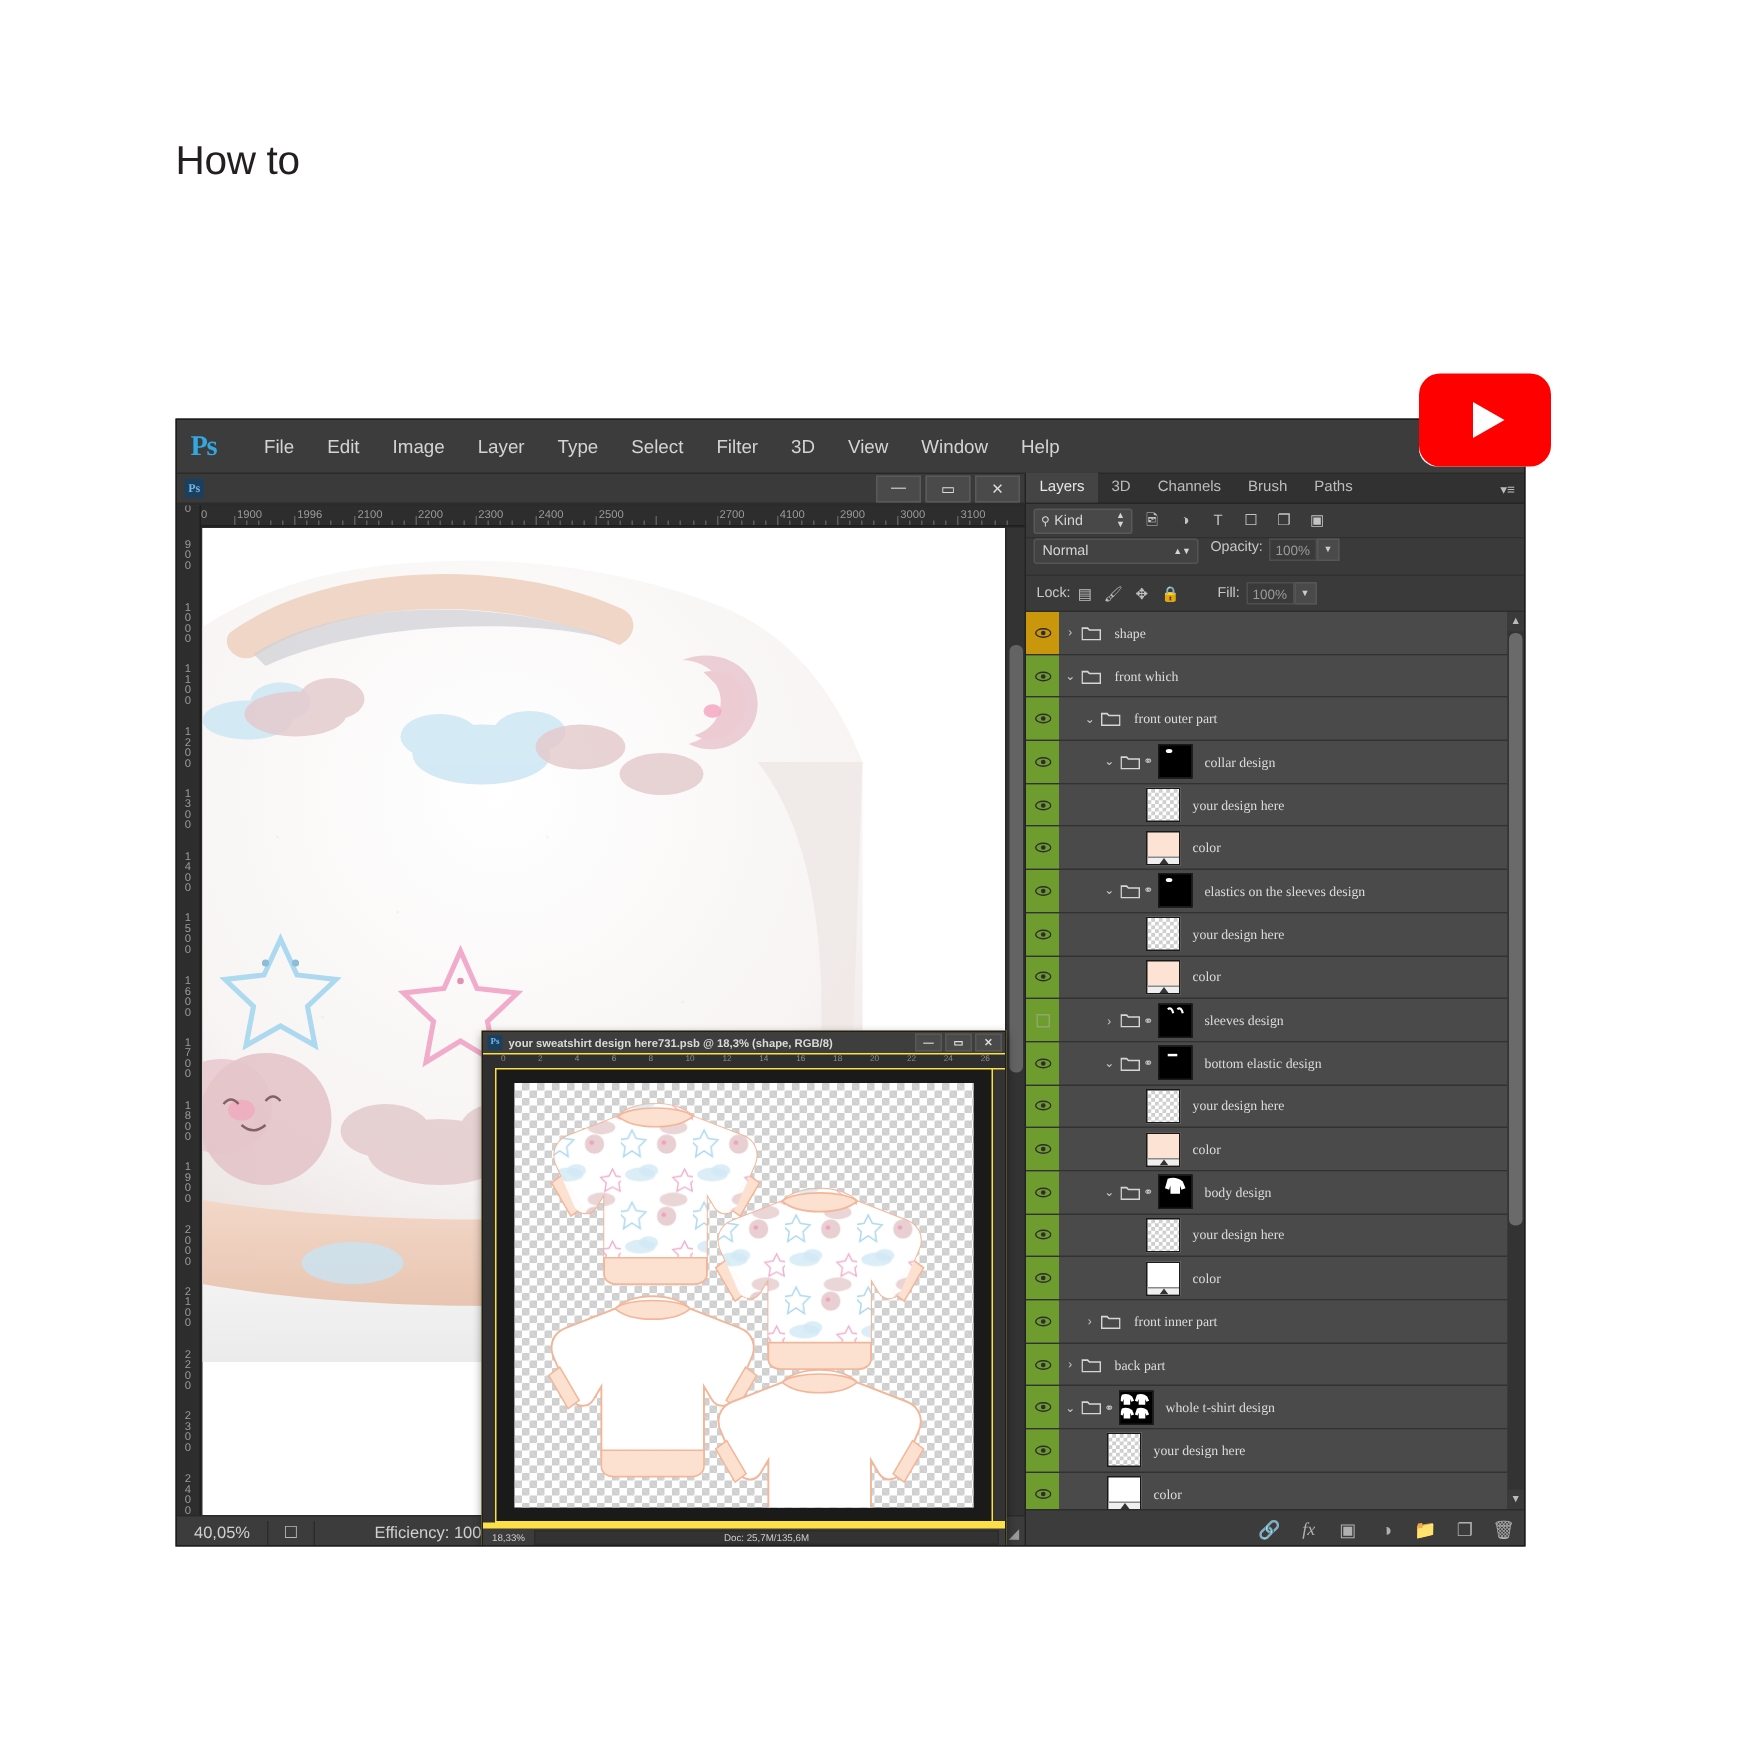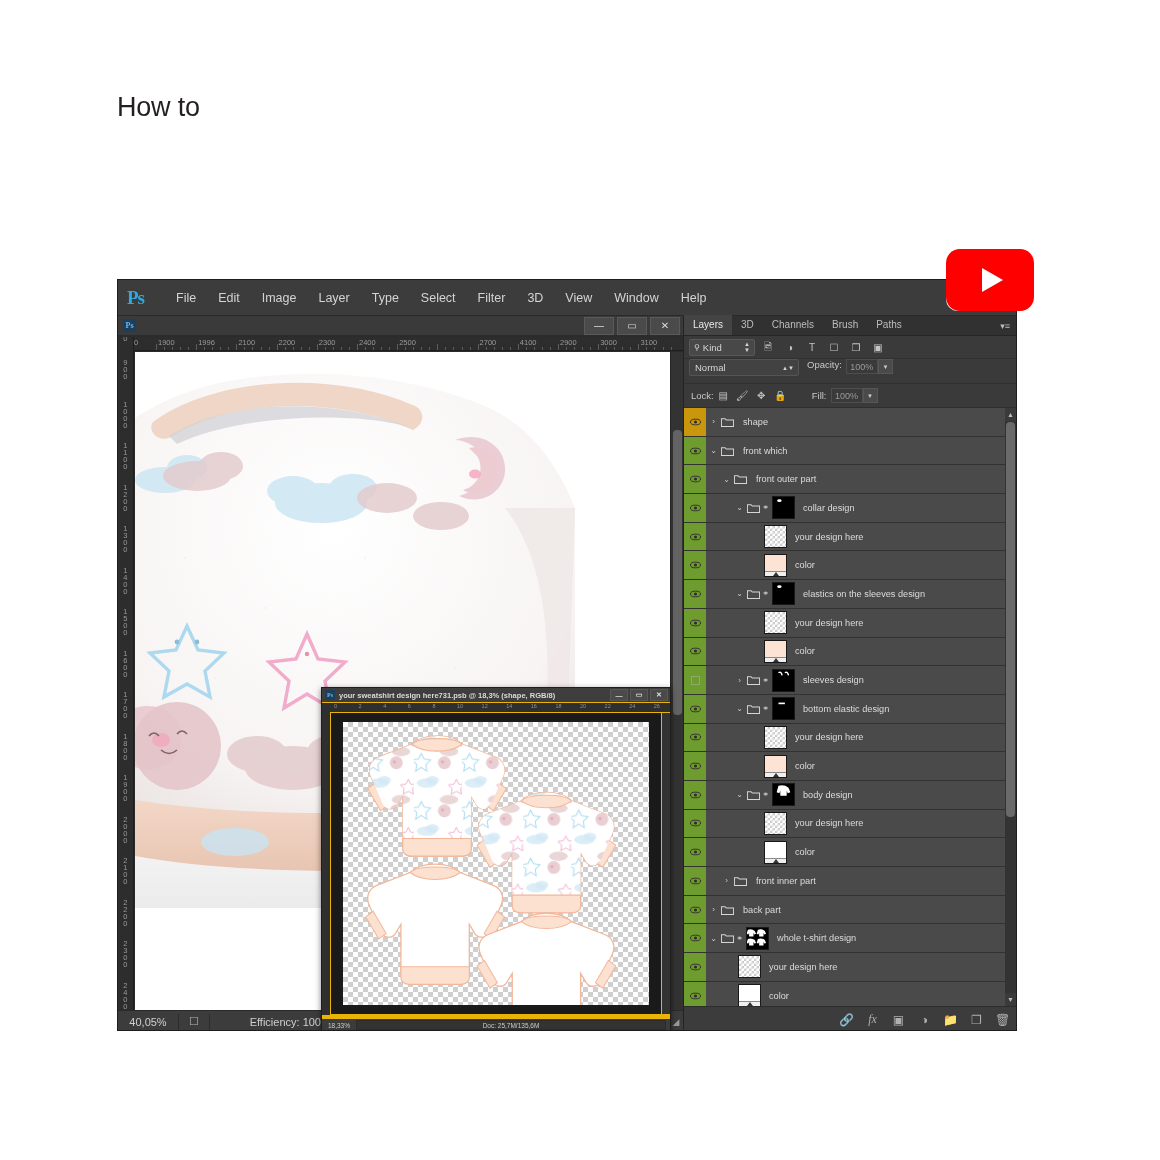--- a/index.html
+++ b/index.html
@@ -101,21 +101,21 @@
   .sb-arrow { width:22px; text-align:center; font-size:10px; color:#c9c9c9; }
   .sb-hscroll { flex:1.35; height:13px; background:#333; position:relative;
     margin:0 2px; border:1px solid #2a2a2a; }
   .sb-hscroll .thumb { position:absolute; left:44%; top:1px; width:62px; height:9px;
     background:#6a6a6a; border-radius:4px; }
   .sb-grip { width:14px; text-align:center; color:#9a9a9a; font-size:9px; }
 
   
   .psb-window {
     position:absolute; left:203px; top:371px; width:350px; height:345px;
-    background:#eab308; border:1px solid #1e1e1e; box-shadow:0 2px 6px rgba(0,0,0,.5);
+    background:#fde047; border:1px solid #1e1e1e; box-shadow:0 2px 6px rgba(0,0,0,.5);
     z-index:10;
   }
   .psb-title { height:14px; background:#3e3e3e; display:flex; align-items:center;
     font-size:7.5px; color:#dadada; font-weight:bold; }
   .psb-badge { width:10px; height:10px; background:#1d3f5e; color:#6fb8e8; font-size:6px;
     line-height:10px; text-align:center; margin:0 4px 0 3px;
     font-family:"Liberation Serif", serif; font-weight:bold; }
   .psb-winbtn { width:18px; height:12px; background:#4a4a4a; border:1px solid #585858;
     margin-right:2px; font-size:7px; color:#ddd; display:flex; align-items:center;
     justify-content:center; }
@@ -189,21 +189,21 @@
     justify-content:center; background:#6f9c2f; flex:0 0 22px; }
   .lrow.highlight .eye { background:#c9960c; }
   .lrow .eye svg { width:11px; height:8px; }
   .lrow .eyebox { width:9px; height:9px; border:1px solid #8fa86a; background:transparent; }
   .lrow .twisty { width:11px; text-align:center; font-size:8px; color:#c9c9c9; flex:0 0 11px; }
   .lrow .folder { width:16px; flex:0 0 16px; display:flex; align-items:center;
     justify-content:center; }
   .lrow .link { width:9px; flex:0 0 9px; font-size:8px; color:#cfcfcf; text-align:center; }
   .lrow .thumb { width:23px; height:23px; flex:0 0 23px; border:1px solid #191919;
     background:#000; margin-left:2px; position:relative; overflow:hidden;}
-  .lrow .name { font-size:9.2px; color:#dcdcdc; margin-left:8px; white-space:nowrap; }
+  .lrow .name { font-size:9.2px; color:#dcdcdc; margin-left:8px; white-space:nowrap;font-family:Liberation Serif, serif; }
 
   .thumb.checker {
     background-color:#fff;
     background-image:
       linear-gradient(45deg,#cbcbcb 25%,transparent 25%,transparent 75%,#cbcbcb 75%),
       linear-gradient(45deg,#cbcbcb 25%,transparent 25%,transparent 75%,#cbcbcb 75%);
     background-size:5px 5px; background-position:0 0,2.5px 2.5px;
   }
   .thumb.solid-peach { background:#fce3d4; }
   .thumb.solid-white { background:#ffffff; }

